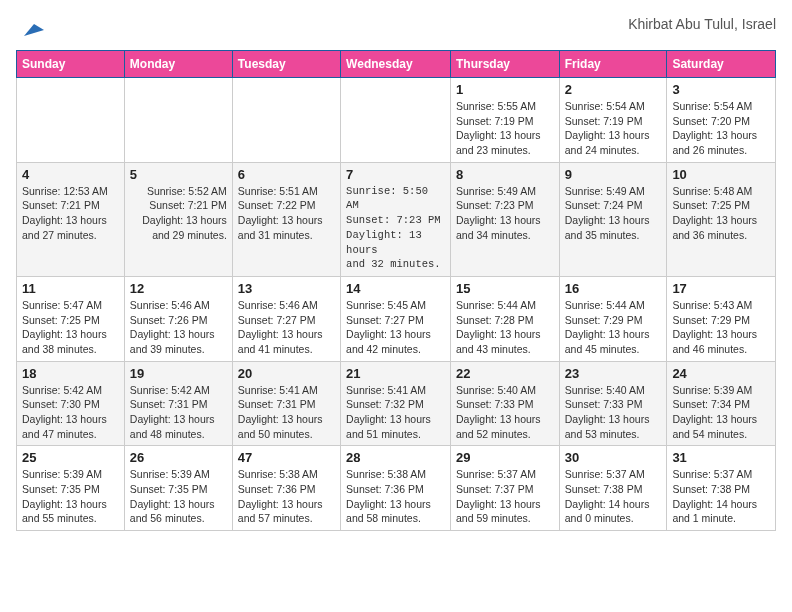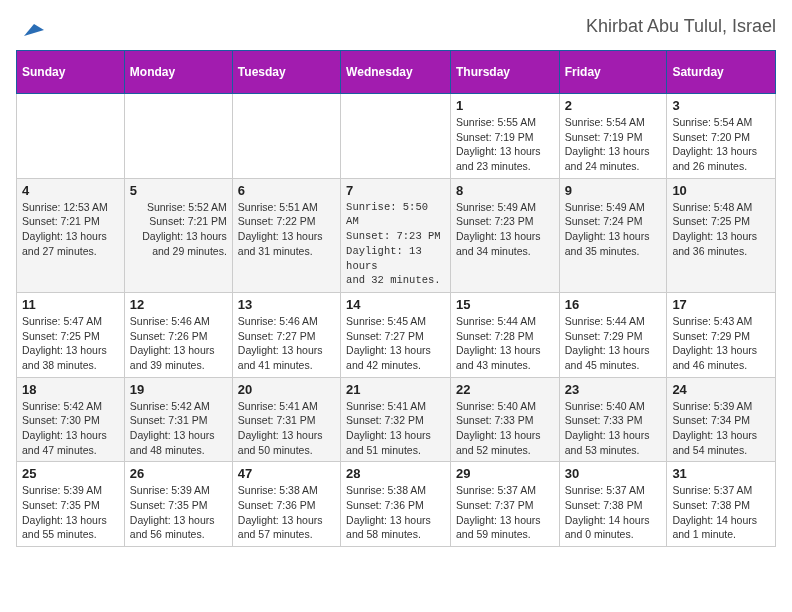--- a/index.html
+++ b/index.html
@@ -37,33 +37,33 @@
     }
     .title-block {
       text-align: right;
     }
     .month-title {
       font-size: 32px;
       font-weight: bold;
       color: #333;
     }
     .location {
-      font-size: 18px;
+      font-size: 14px;
       color: #555;
     }
     table {
       width: 100%;
       border-collapse: collapse;
       font-size: 10.5px;
     }
     thead tr th {
-      background-color: #a21caf;
+      background-color: #ec4899;
       color: #fff;
       text-align: left;
-      padding: 14px 5px;
+      padding: 6px 5px;
       font-size: 12px;
       border: 1px solid #1a5da0;
     }
     tbody tr td {
       border: 1px solid #ccc;
       vertical-align: top;
       padding: 4px 5px;
       width: 113px;
       height: 80px;
       background: #fff;

